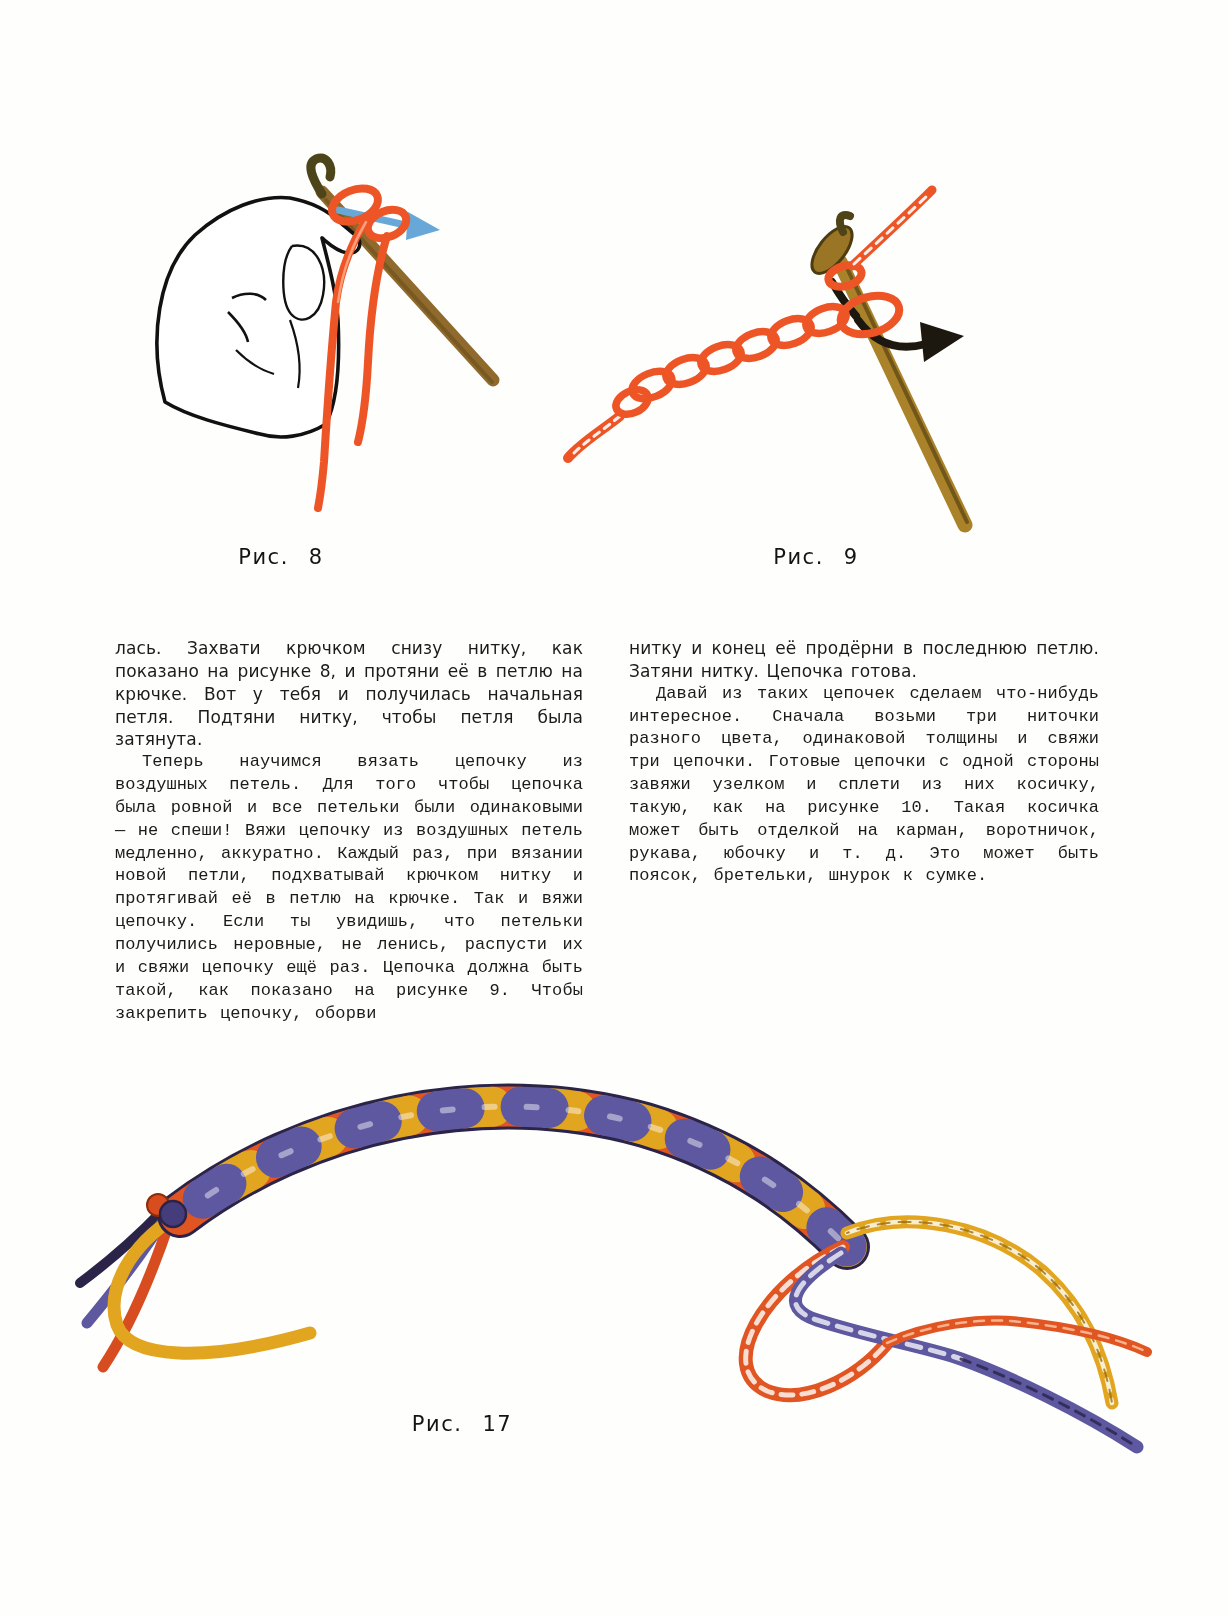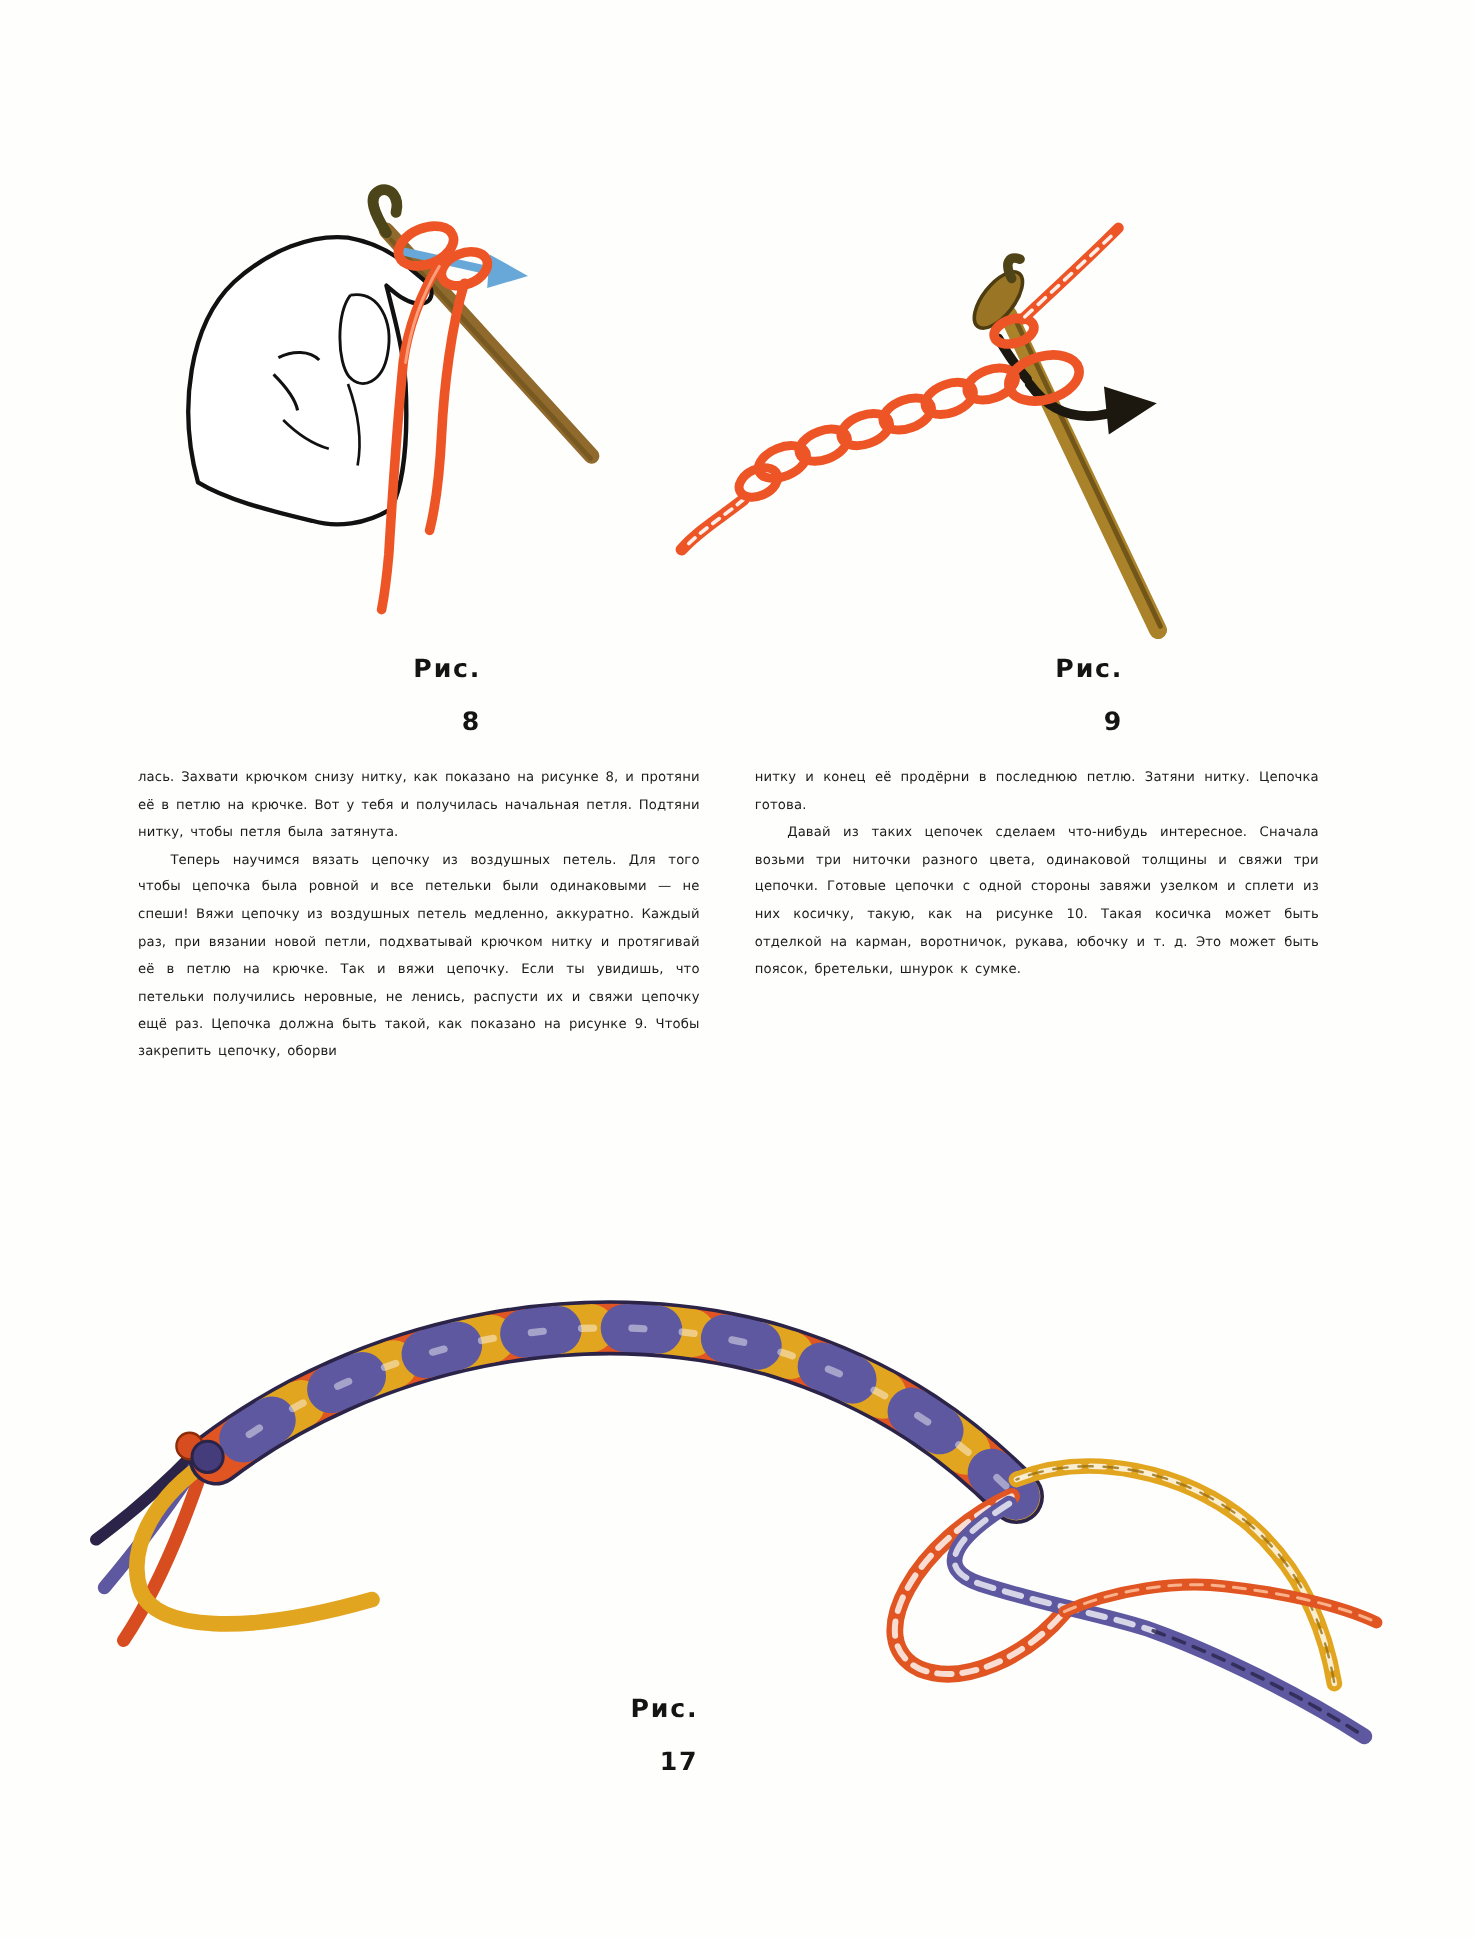--- a/index.html
+++ b/index.html
@@ -4,29 +4,29 @@
 <style>
   html,body{margin:0;padding:0;}
   body{
     width:1229px;height:1615px;position:relative;overflow:hidden;
     background:#fefefc;
     font-family:"DejaVu Sans",sans-serif;
     color:#1a1a1a;
   }
   .figure-svg{position:absolute;}
   .caption{
-    position:absolute;display:flex;justify-content:center;align-items:flex-end;
-    gap:20px;font-size:21px;letter-spacing:1.5px;color:#141414;font-weight:700;flex-direction:column;
+    position:absolute;display:flex;justify-content:center;align-items:center;
+    gap:20px;font-size:21px;letter-spacing:1.5px;color:#141414;font-weight:400;
   }
   .col{
-    position:absolute;text-align:justify;font-size:11px;line-height:22.85px;
+    position:absolute;text-align:justify;font-size:17px;line-height:22.85px;
     color:#1b1b1b;letter-spacing:0.1px;word-spacing:2px;
   }
   .col p{margin:0;padding:0;}
-  .col p.indent{text-indent:27px;}
+  .col p.indent{text-indent:27px;font-family:Liberation Mono, monospace;}
 </style>
 </head>
 <body>
 
 <svg class="figure-svg" style="left:140px;top:150px" width="380" height="390" viewBox="0 0 380 390">
 
   <g>
     <line x1="182" y1="42" x2="353" y2="230" stroke="#8f6a2c" stroke-width="13" stroke-linecap="round"></line>
     <line x1="186" y1="50" x2="352" y2="232" stroke="#6b4e1c" stroke-width="4" stroke-linecap="round" opacity="0.6"></line>
     <path d="M 182,44 C 172,28 166,14 176,9 C 186,5 193,15 190,27" fill="none" stroke="#4d451a" stroke-width="9" stroke-linecap="round"></path>

